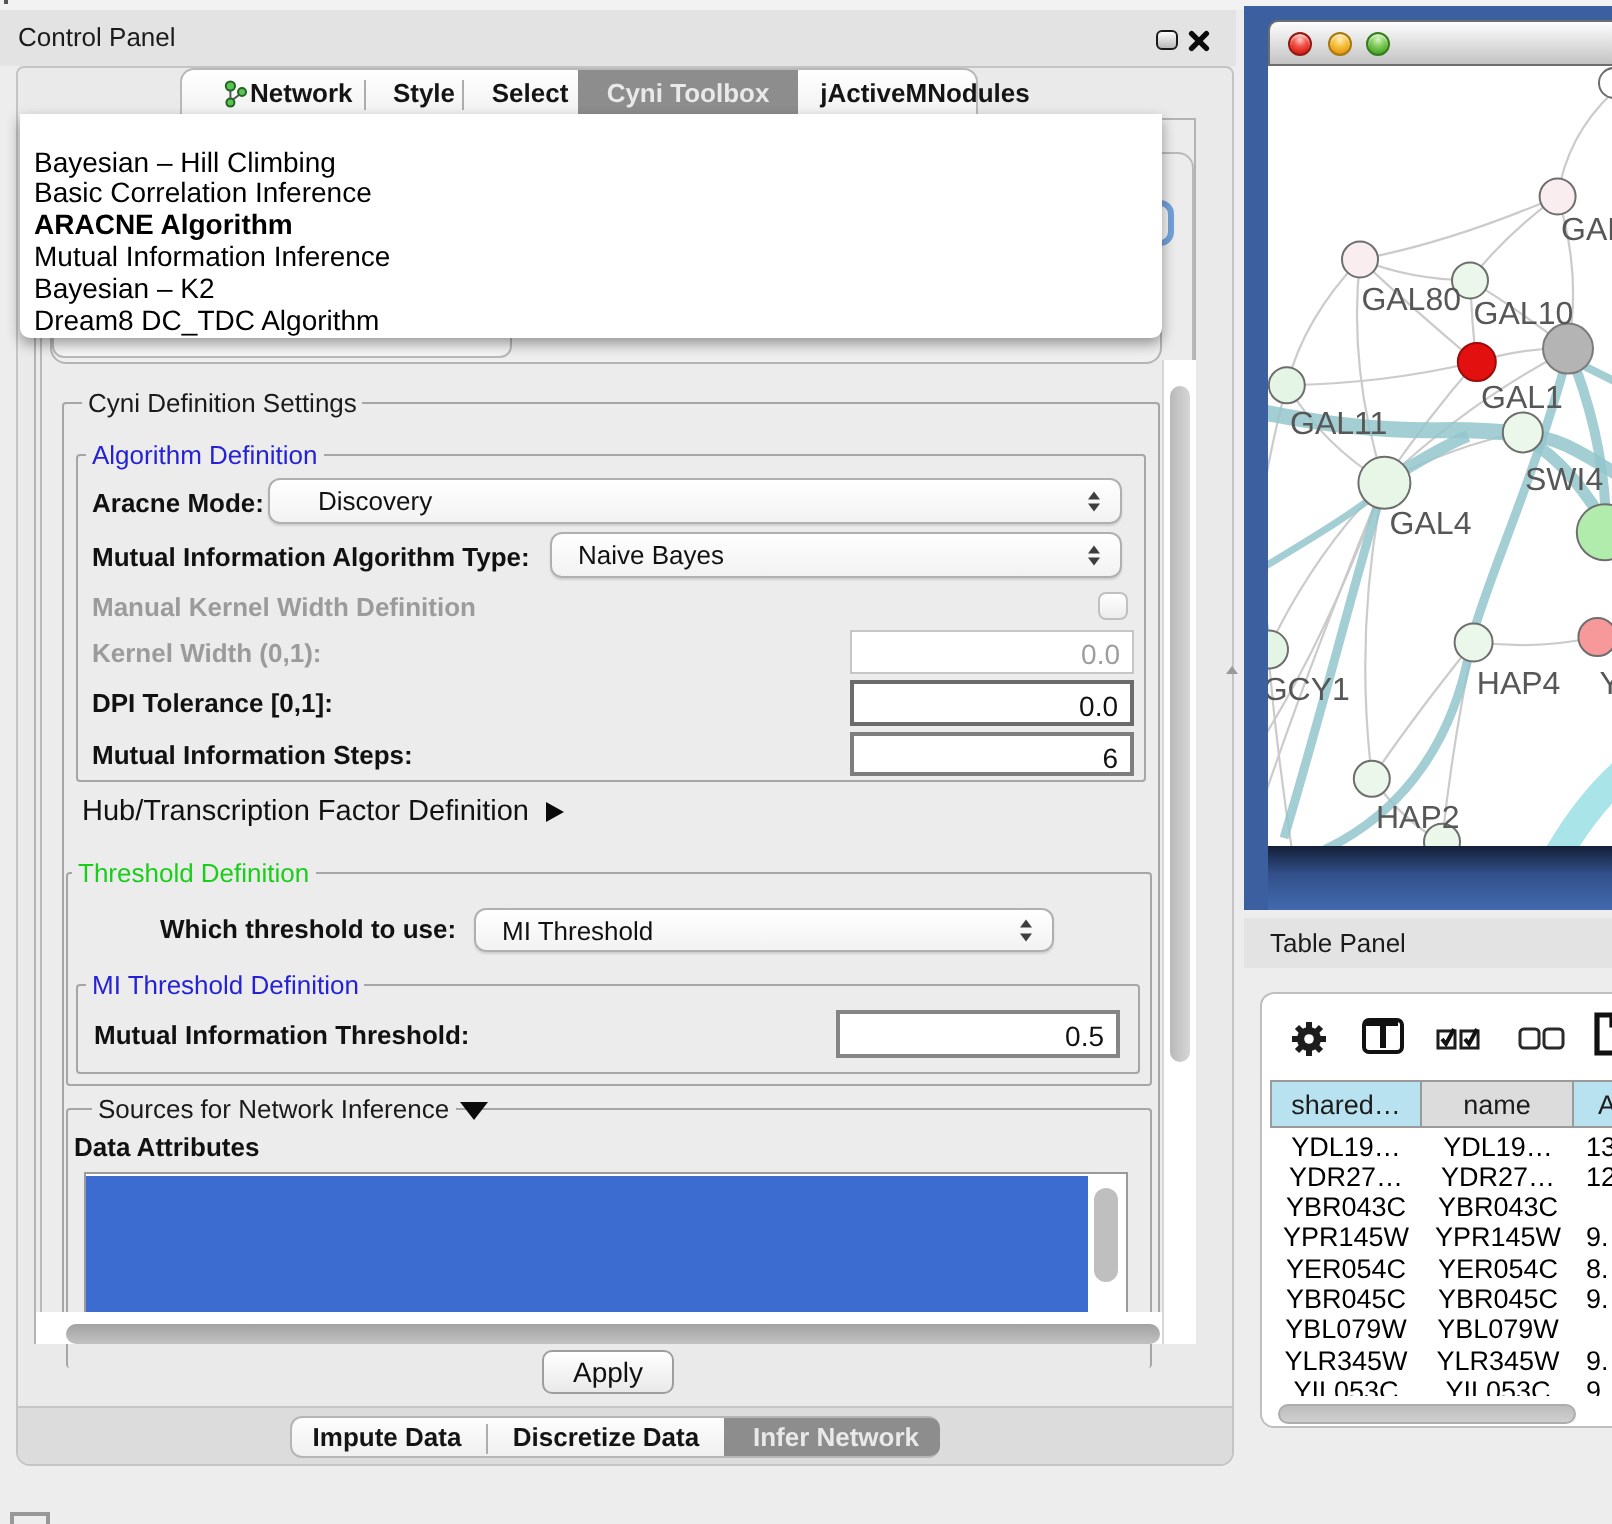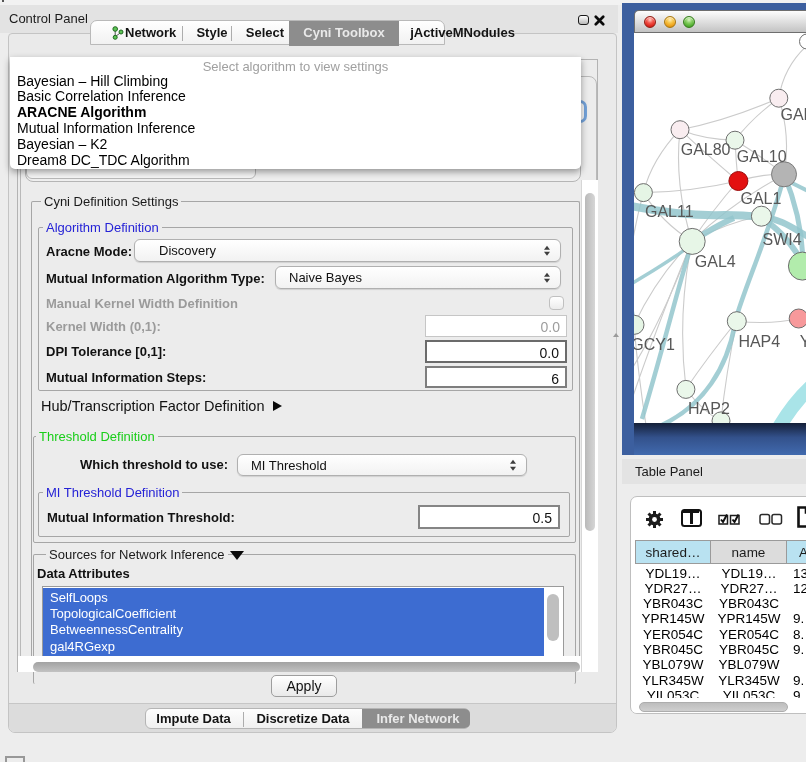--- a/index.html
+++ b/index.html
@@ -31,21 +31,21 @@
   <div class="abs" style="left:9px;top:6px;font-size:13px;color:#1b1b1b;">Control Panel</div>
   <div class="abs" style="left:578px;top:10px;width:11px;height:10px;border:1.7px solid #1a1a1a;border-radius:3px;background:linear-gradient(#fff,#b8b8b8);"></div>
   <svg class="abs" style="left:594px;top:10px;" width="11" height="11" viewBox="0 0 11 11">
     <path d="M1.8 1.8 L9.2 9.2 M9.2 1.8 L1.8 9.2" stroke="#0a0a0a" stroke-width="2.7" stroke-linecap="round"></path>
   </svg>
 </div>
 
 <div class="abs" style="left:8px;top:33px;width:609px;height:700px;background:#eaeaea;border:1px solid #c4c4c4;border-radius:4px 4px 7px 7px;"></div>
 <div class="abs" style="left:9px;top:703px;width:607px;height:29px;background:#dcdcdc;border-radius:0 0 6px 6px;border-top:1px solid #c6c6c6;"></div>
 
-<div class="abs" style="left:90px;top:20px;width:355px;height:25px;background:linear-gradient(#ffffff,#f1f1f1);border:1px solid #b9b9b9;border-radius:7px 7px 0 0;">
+<div class="abs" style="left:90px;top:34px;width:399px;height:25px;background:linear-gradient(#ffffff,#f1f1f1);border:1px solid #b9b9b9;border-radius:7px 7px 0 0;">
   <svg class="abs" style="left:21px;top:5px;" width="12" height="14" viewBox="0 0 12 14">
     <path d="M3.2 4.5 L3.2 11 M3.5 10.5 L8.8 6.5" stroke="#555" stroke-width="1" fill="none"></path>
     <circle cx="3.2" cy="3" r="2.3" fill="#5cc455" stroke="#20661f" stroke-width="1"></circle>
     <circle cx="9" cy="6" r="2" fill="#5cc455" stroke="#20661f" stroke-width="1"></circle>
     <circle cx="3.2" cy="11.3" r="2" fill="#5cc455" stroke="#20661f" stroke-width="1"></circle>
   </svg>
   <div class="tabtxt" style="left:34px;">Network</div>
   <div class="sep" style="left:91px;"></div>
   <div class="tabtxt" style="left:96px;width:50px;text-align:center;">Style</div>
   <div class="sep" style="left:140px;"></div>
@@ -121,31 +121,29 @@
 <div class="fld" style="left:418px;top:505px;width:142px;height:24px;border:2px solid #858585;">0.5</div>
 
 <div class="grp" style="left:33px;top:554px;width:543px;height:130px;border-bottom:none;"></div>
 <div class="gtitle" style="left:46px;top:547px;">Sources for Network Inference</div>
 <div class="abs" style="left:230px;top:551px;width:0;height:0;border-left:7.5px solid transparent;border-right:7.5px solid transparent;border-top:9px solid #0a0a0a;z-index:4;"></div>
 
 <div class="lbl" style="left:37px;top:566px;">Data Attributes</div>
 
 <div class="abs" style="left:42px;top:586px;width:522px;height:72px;background:#ffffff;border:1px solid #9a9a9a;overflow:hidden;">
   <div class="abs" style="left:0;top:1px;width:501px;height:80px;background:#3d6cd1;"></div>
-  <div class="abs" style="left:7px;top:3px;font-size:13px;color:#fff;line-height:16.2px;">SelfLoops<br>TopologicalCoefficient<br>BetweennessCentrality<br>gal4RGexp</div>
   <div class="abs" style="left:504px;top:7px;width:12px;height:47px;background:#bfbfbf;border-radius:6px;"></div>
 </div>
 
 <div class="abs" style="left:581px;top:180px;width:17px;height:492px;background:#ffffff;border-left:1px solid #d6d6d6;"></div>
 <div class="abs" style="left:585px;top:193px;width:10px;height:338px;background:linear-gradient(90deg,#b9b9b9,#d6d6d6);border-radius:5px;"></div>
 <div class="abs" style="left:18px;top:656px;width:563px;height:16px;background:#ffffff;"></div>
 <div class="abs" style="left:33px;top:662px;width:547px;height:10px;background:linear-gradient(#a2a2a2,#c2c2c2);border-radius:5px;"></div>
 
 <div class="abs" style="left:10px;top:57px;width:571px;height:112px;background:#ffffff;border-radius:0 0 5px 5px;box-shadow:0 3px 7px rgba(0,0,0,0.38);z-index:10;">
-  <div style="position:absolute;left:0;top:2px;width:100%;text-align:center;font-size:13px;color:#a0a0a0;">Select algorithm to view settings</div>
   <div style="position:absolute;left:7px;top:16.5px;font-size:14px;color:#000;line-height:15.9px;">
     Bayesian – Hill Climbing<br>
     Basic Correlation Inference<br>
     <b>ARACNE Algorithm</b><br>
     Mutual Information Inference<br>
     Bayesian – K2<br>
     Dream8 DC_TDC Algorithm
   </div>
 </div>
 

